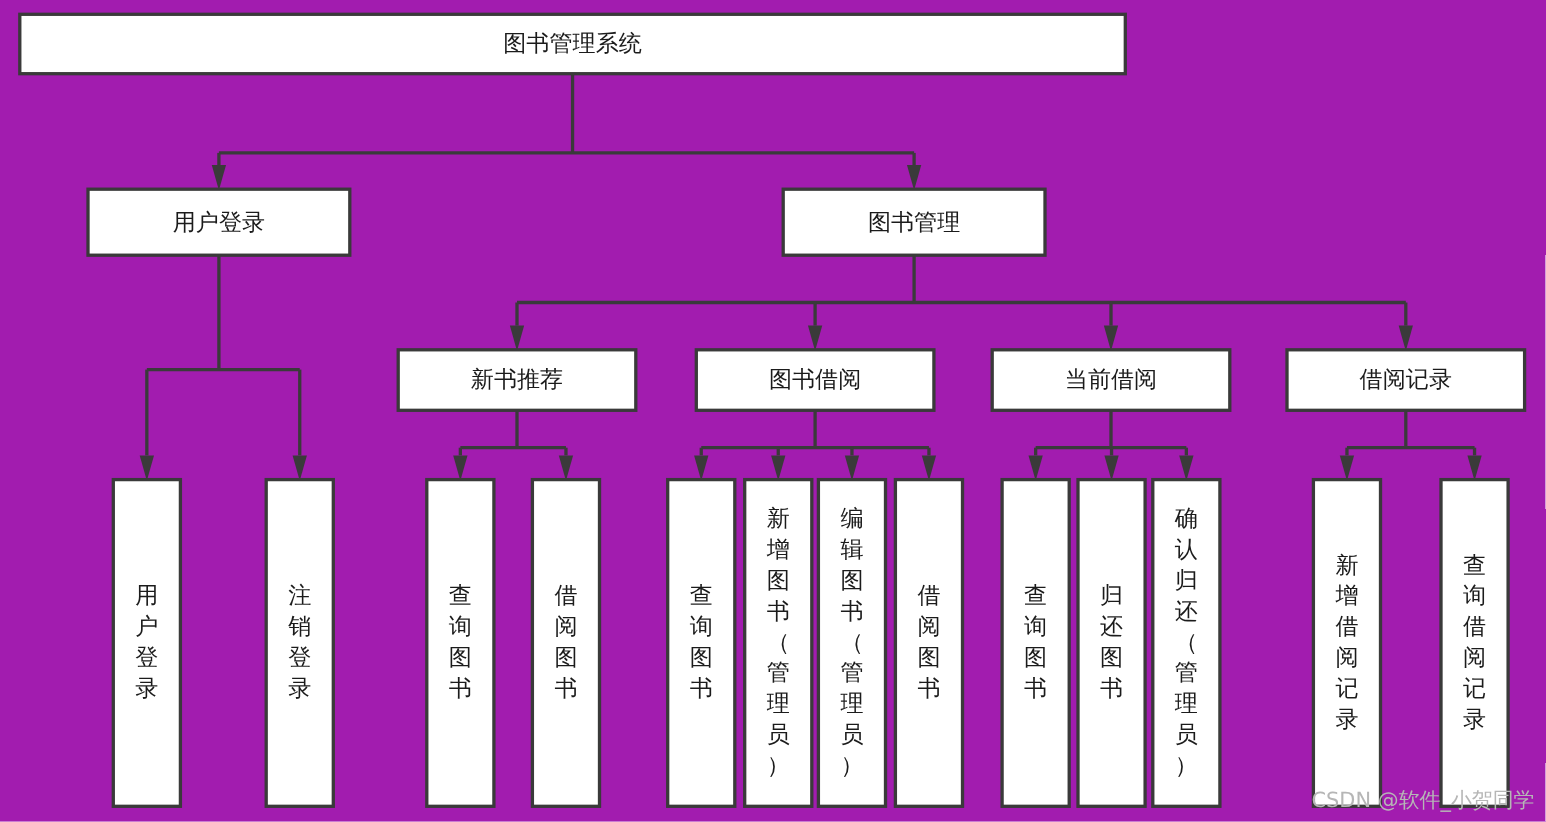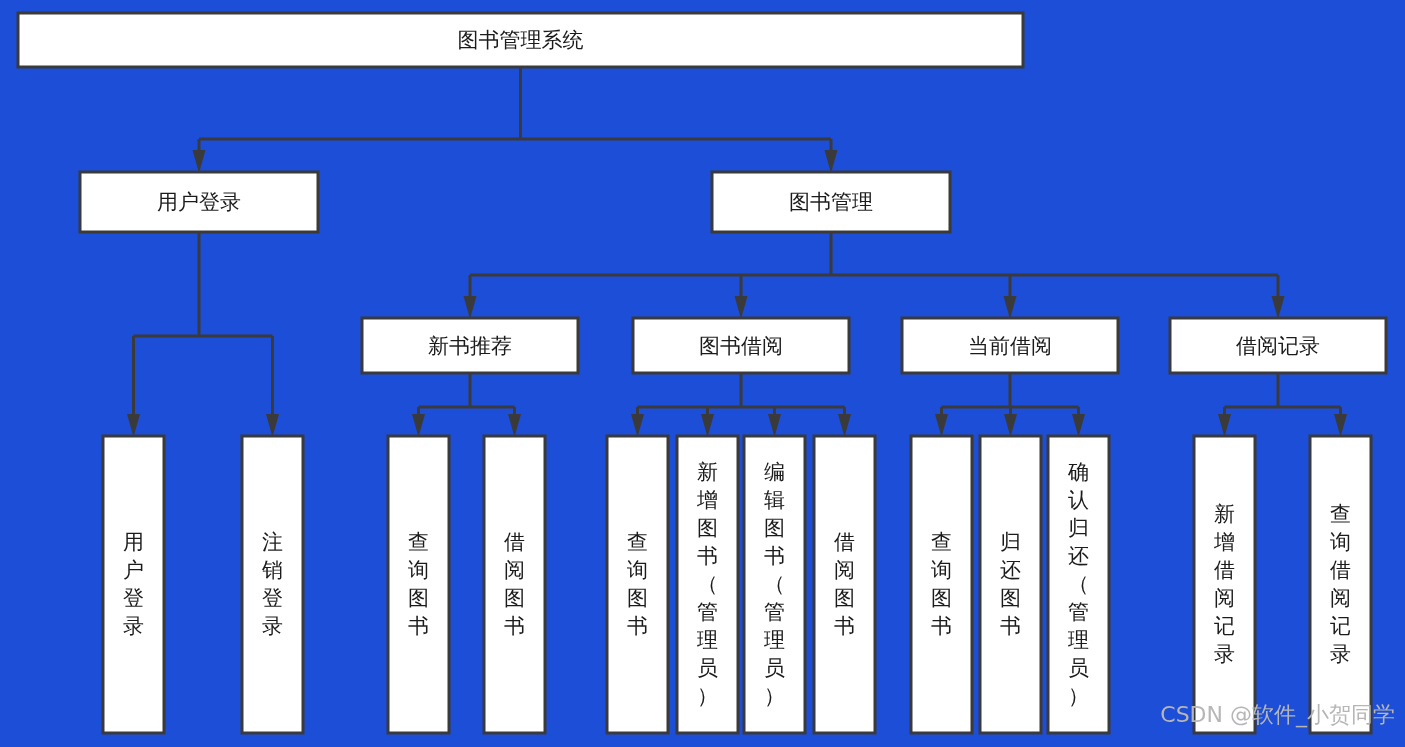--- a/index.html
+++ b/index.html
@@ -8,21 +8,21 @@
     padding: 0;
     background: #ffffff;
   }
   body {
     font-family: "DejaVu Sans", "Liberation Sans", sans-serif;
   }
   #diagram-root {
     position: relative;
     width: 1405px;
     height: 747px;
-    background: #1d4ed8;
+    background: #a21caf;
     overflow: hidden;
   }
   svg#tree-svg {
     position: absolute;
     left: 0;
     top: 0;
     width: 1405px;
     height: 747px;
   }
   .node-box {
@@ -49,23 +49,23 @@
   }
   .node-label-v {
     font-family: "DejaVu Sans", "Liberation Sans", sans-serif;
     font-size: 21px;
     fill: #1b1b1b;
     text-anchor: middle;
   }
   .watermark-text {
     position: absolute;
     right: 10px;
-    bottom: 17px;
-    font-family: "DejaVu Sans", "Liberation Sans", sans-serif;
-    font-size: 22px;
+    bottom: 6px;
+    font-family: "DejaVu Sans", "Liberation Sans", sans-serif;
+    font-size: 19px;
     color: #b6b6b6;
     white-space: nowrap;
     user-select: none;
   }
 </style>
 </head>
 <body>
 
 <div id="diagram-root">
   <svg id="tree-svg" viewBox="0 0 1405 747">

